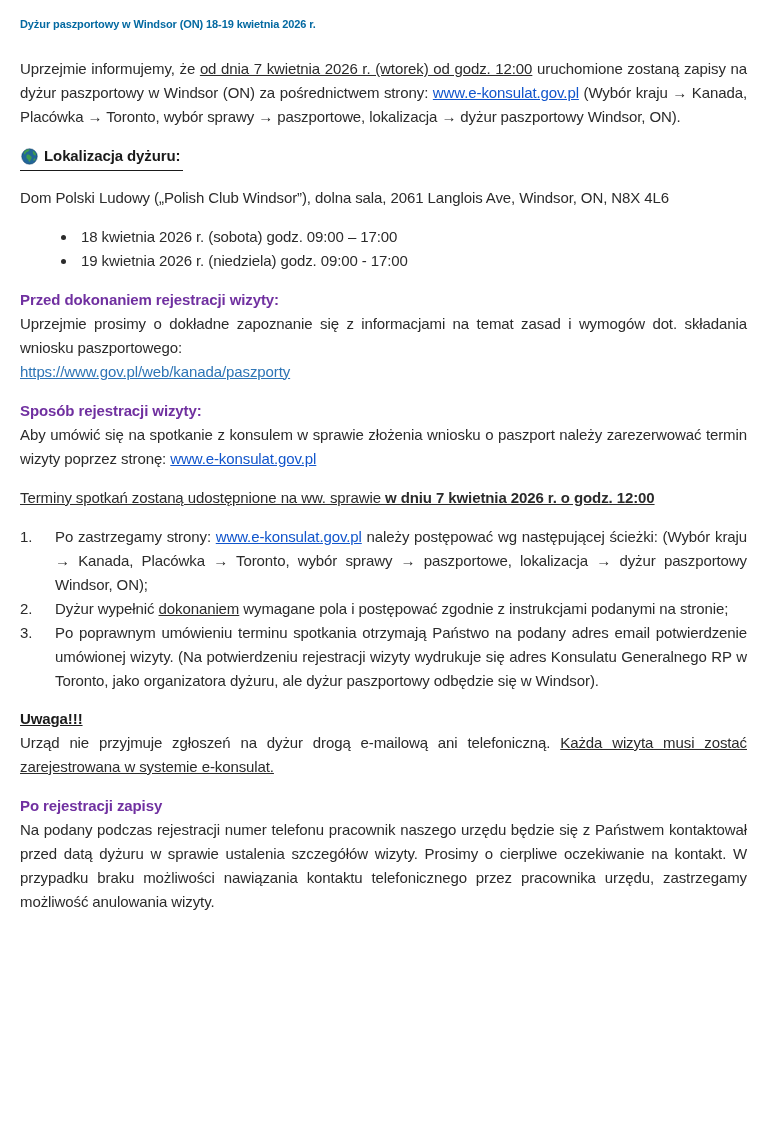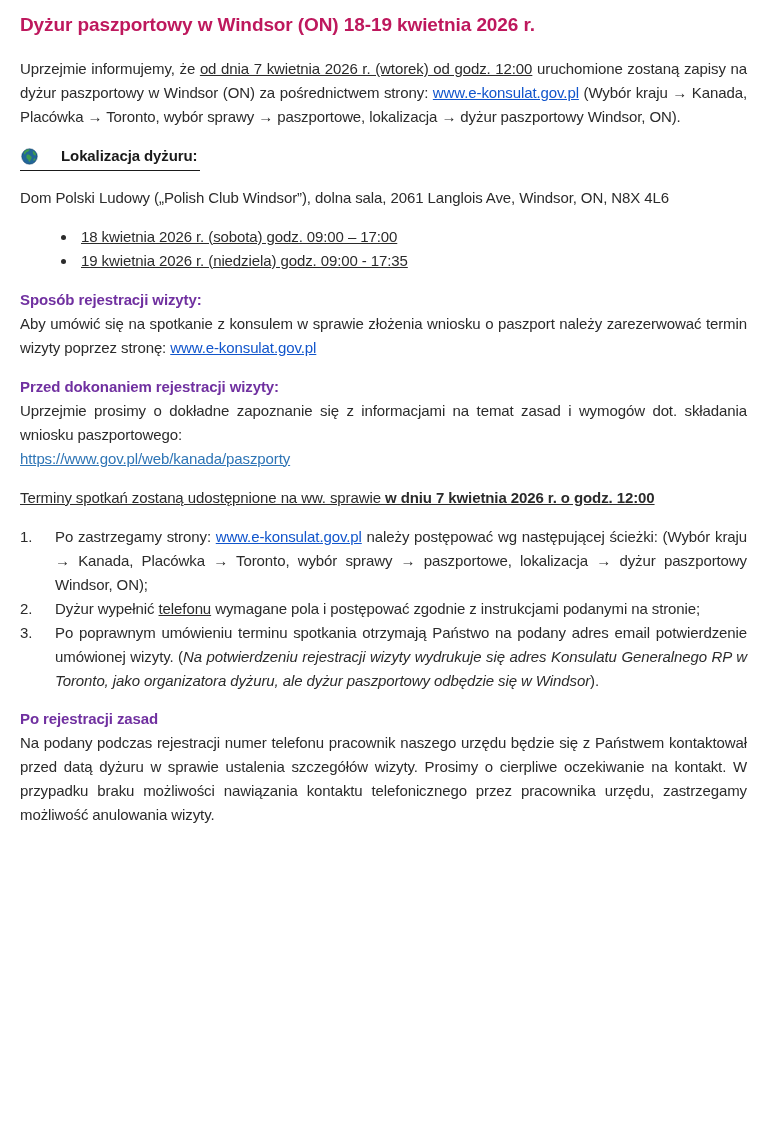--- a/index.html
+++ b/index.html
@@ -6,53 +6,53 @@
   html, body { margin: 0; padding: 0; }
   body {
     width: 768px; height: 1148px; overflow: hidden;
     background: #ffffff;
     font-family: "Liberation Sans", "DejaVu Sans", sans-serif;
     color: #2b2b2b;
   }
   .page { padding: 13px 21px 0 20px; }
 
   h1.title {
-    font-size: 19px; line-height: 23px; font-weight: 700;
-    color: #be185d; margin: 0 0 21px 0; letter-spacing: -0.1px;
+    font-size: 11px; line-height: 23px; font-weight: 700;
+    color: #0369a1; margin: 0 0 21px 0; letter-spacing: -0.1px;
   }
 
   p.body, li, .purple-head, .sec-head {
     font-size: 15px; line-height: 24px; letter-spacing: -0.1px;
   }
   p.body { margin: 0 0 15px 0; text-align: justify; }
   p.last { margin-bottom: 0; }
 
   .u  { text-decoration: underline; }
   .b  { font-weight: 700; }
-  .i  { font-style: italic; }
+  .i  { }
 
   .lnk  { color: #1155CC; text-decoration: underline; cursor: pointer; }
   .lnk2 { color: #2E75B6; text-decoration: underline; cursor: pointer; }
 
   
   .sec-head { margin: 0 0 14px 0; font-weight: 700; color: #1a1a1a; }
   .head-underline {
-    display: inline-flex; align-items: center; gap: 23px;
+    display: inline-flex; align-items: center; gap: 6px;
     border-bottom: 1.6px solid #1a1a1a; padding: 0 3px 2px 1px;
   }
   .icon { display: inline-flex; width: 17px; height: 17px; flex: 0 0 auto; }
   .icon svg { width: 17px; height: 17px; }
 
   
   .pblock { margin: 0 0 15px 0; }
   .purple-head { color: #7030A0; font-weight: 700; }
   .pblock p.body { margin: 0; }
 
   
-  ul.bullets { margin: 2px 0 15px 0; padding: 0 0 0 57px; list-style: disc outside; text-decoration: underline; }
+  ul.bullets { margin: 2px 0 15px 0; padding: 0 0 0 57px; list-style: disc outside; }
   ul.bullets li { padding-left: 4px; margin: 0; }
 
   
   ol.steps { margin: 0 0 14px 0; padding: 0; list-style: none; }
   ol.steps li { display: grid; grid-template-columns: 35px 1fr; margin: 0; }
   ol.steps .num { text-align: left; }
   ol.steps .step-body { text-align: justify; }
 </style>
 </head>
 <body>
@@ -76,49 +76,53 @@
       </span>
       <span>Lokalizacja dyżuru:</span>
     </span>
   </div>
 
   <p class="body">Dom Polski Ludowy („Polish Club Windsor”), dolna sala, 2061 Langlois Ave, Windsor, ON, N8X 4L6</p>
 
 
   <ul class="bullets">
     <li>18 kwietnia 2026 r. (sobota) godz. 09:00 – 17:00</li>
-    <li>19 kwietnia 2026 r. (niedziela) godz. 09:00 - 17:35</li>
+    <li>19 kwietnia 2026 r. (niedziela) godz. 09:00 - 17:00</li>
   </ul>
+
+  <div class="pblock">
+    <div class="purple-head">Przed dokonaniem rejestracji wizyty:</div>
+    <p class="body"><span>Uprzejmie prosimy o dokładne zapoznanie się z informacjami na temat zasad i wymogów dot. składania wniosku paszportowego:</span><br><a class="lnk2">https://www.gov.pl/web/kanada/paszporty</a></p>
+  </div>
 
   <div class="pblock">
     <div class="purple-head">Sposób rejestracji wizyty:</div>
     <p class="body"><span>Aby umówić się na spotkanie z konsulem w sprawie złożenia wniosku o paszport należy zarezerwować termin wizyty poprzez stronę: </span><a class="lnk">www.e-konsulat.gov.pl</a></p>
-  </div>
-
-  <div class="pblock">
-    <div class="purple-head">Przed dokonaniem rejestracji wizyty:</div>
-    <p class="body"><span>Uprzejmie prosimy o dokładne zapoznanie się z informacjami na temat zasad i wymogów dot. składania wniosku paszportowego:</span><br><a class="lnk2">https://www.gov.pl/web/kanada/paszporty</a></p>
   </div>
 
   <p class="body"><span class="u">Terminy spotkań zostaną udostępnione na ww. sprawie </span><span class="u b">w dniu 7 kwietnia 2026 r. o godz. 12:00</span></p>
 
   <ol class="steps">
     <li>
       <span class="num">1.</span>
       <span class="step-body"><span>Po zastrzegamy strony: </span><a class="lnk">www.e-konsulat.gov.pl</a><span>  należy postępować wg następującej ścieżki: (Wybór kraju → Kanada, Placówka → Toronto, wybór sprawy → paszportowe, lokalizacja → dyżur paszportowy Windsor, ON);</span></span>
     </li>
     <li>
       <span class="num">2.</span>
-      <span class="step-body"><span>Dyżur wypełnić </span><span class="u">telefonu</span><span> wymagane pola i postępować zgodnie z instrukcjami podanymi na stronie;</span></span>
+      <span class="step-body"><span>Dyżur wypełnić </span><span class="u">dokonaniem</span><span> wymagane pola i postępować zgodnie z instrukcjami podanymi na stronie;</span></span>
     </li>
     <li>
       <span class="num">3.</span>
       <span class="step-body"><span>Po poprawnym umówieniu terminu spotkania otrzymają Państwo na podany adres email potwierdzenie umówionej wizyty. (</span><span class="i">Na potwierdzeniu rejestracji wizyty wydrukuje się adres Konsulatu Generalnego RP w Toronto, jako organizatora dyżuru, ale dyżur paszportowy odbędzie się w Windsor</span><span>).</span></span>
     </li>
   </ol>
 
+  <div class="pblock">
+    <div class="purple-head" style="color:#1a1a1a;"><span class="u b">Uwaga!!!</span></div>
+    <p class="body"><span>Urząd nie przyjmuje zgłoszeń na dyżur drogą e-mailową ani telefoniczną. </span><span class="u">Każda wizyta musi zostać zarejestrowana w systemie e-konsulat.</span></p>
+  </div>
 
   <div class="pblock">
-    <div class="purple-head">Po rejestracji zasad</div>
+    <div class="purple-head">Po rejestracji zapisy</div>
     <p class="body last">Na podany podczas rejestracji numer telefonu pracownik naszego urzędu będzie się z Państwem kontaktował przed datą dyżuru w sprawie ustalenia szczegółów wizyty. Prosimy o cierpliwe oczekiwanie na kontakt. W przypadku braku możliwości nawiązania kontaktu telefonicznego przez pracownika urzędu, zastrzegamy możliwość anulowania wizyty.</p>
   </div>
 
 </div>
 
 </body></html>

